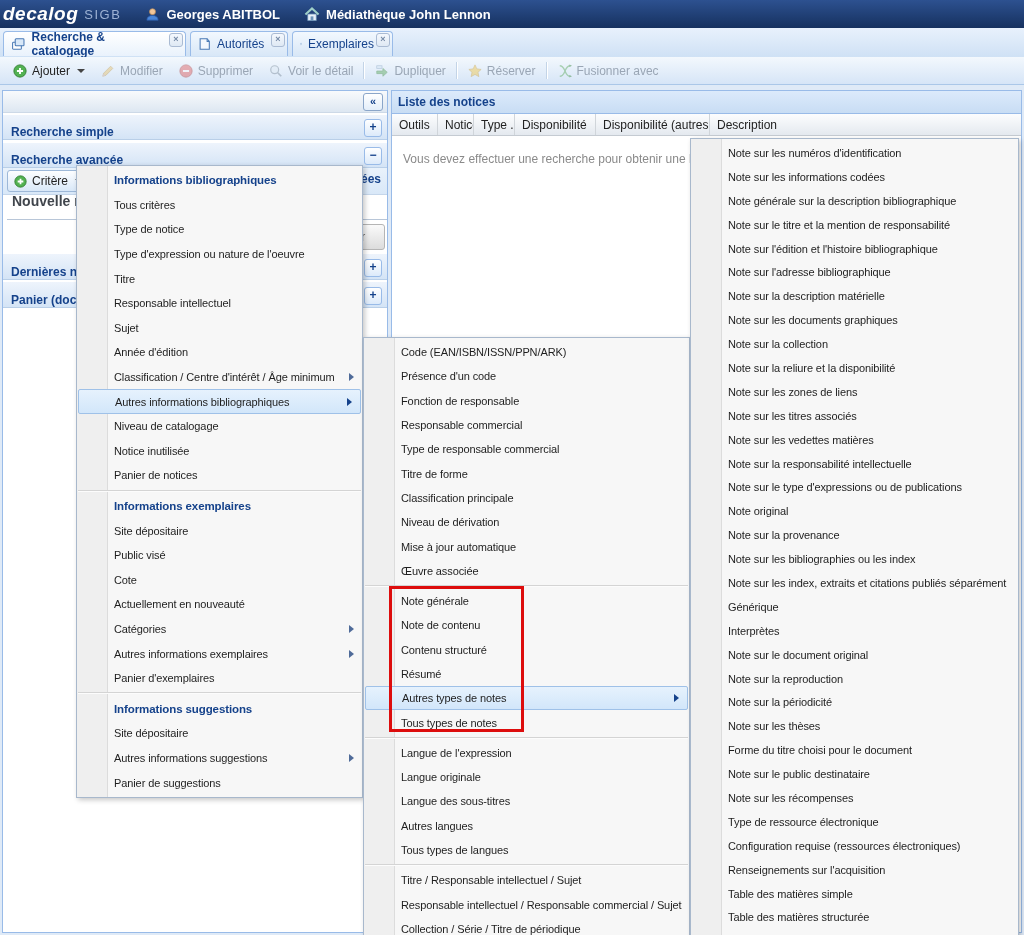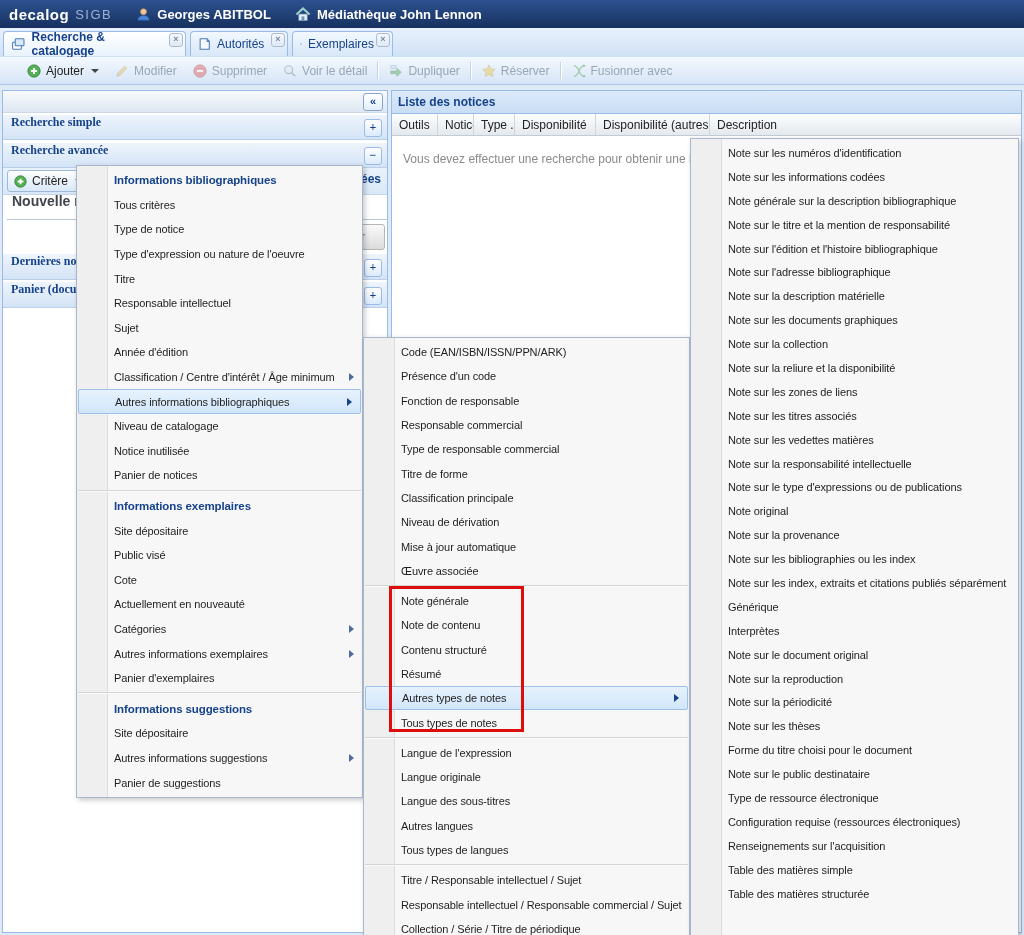--- a/index.html
+++ b/index.html
@@ -4,56 +4,56 @@
 <style>
   html,body{margin:0;padding:0;}
   body{
     position:relative;width:1024px;height:935px;overflow:hidden;
     background:#dfeaf7;font-family:"Liberation Sans",sans-serif;
     -webkit-font-smoothing:antialiased;
   }
   
   .navbar{position:absolute;left:0;top:0;right:0;height:28px;
     background:linear-gradient(#2d5190,#16315f);display:flex;align-items:center;color:#fff;}
-  .logo{font-size:15px;font-weight:bold;letter-spacing:.5px;margin-left:9px;}
+  .logo{font-size:19px;font-weight:bold;letter-spacing:.5px;margin-left:3px;font-style:italic;}
   .logo-suffix{color:#9db2d4;font-size:13px;margin-left:6px;letter-spacing:1.5px;}
   .nav-item{display:flex;align-items:center;gap:6px;margin-left:24px;font-weight:bold;font-size:13px;}
   .nav-item svg{display:block;}
   
   .tabbar{position:absolute;left:0;top:28px;right:0;height:29px;
     background:linear-gradient(#e8f1fc,#cfe1f5);border-bottom:1px solid #99bbe8;padding-left:12px;}
   .tab{position:absolute;top:3px;height:25px;border:1px solid #99bbe8;border-bottom:none;
     border-radius:4px 4px 0 0;display:flex;align-items:center;gap:6px;padding:0 18px 0 7px;
     color:#15428b;font-size:12px;background:linear-gradient(#f2f8fe,#d8e7f7);box-sizing:border-box;}
   .tab.active{background:linear-gradient(#ffffff,#e9f2fc);font-weight:bold;}
   .tab-close{position:absolute;top:1px;right:2px;width:12px;height:12px;border:1px solid #aabbd3;
     border-radius:3px;background:linear-gradient(#f4f8fd,#dfe9f4);color:#7388a5;font-size:9px;
     line-height:11px;text-align:center;font-weight:bold;}
   
   .toolbar{position:absolute;left:0;top:57px;right:0;height:27px;
     background:linear-gradient(#f3f8fd,#d6e5f7);border-bottom:1px solid #aac7e8;
-    display:flex;align-items:center;padding-left:19px;font-size:12px;}
+    display:flex;align-items:center;padding-left:5px;font-size:12px;}
   .tbtn{display:flex;align-items:center;gap:5px;padding:3px 8px;color:#222;border-radius:3px;}
   .tbtn.disabled{color:#9aa6b5;}
   .tbtn.disabled svg{opacity:.45;}
   .caret{width:0;height:0;border-left:4px solid transparent;border-right:4px solid transparent;
     border-top:4px solid #444;margin-left:2px;}
   .tsep{width:1px;height:17px;background:#c3d4e7;border-right:1px solid #fff;margin:0 2px;}
   
   .left-panel{position:absolute;left:2px;top:90px;width:386px;height:843px;background:#fff;
     border:1px solid #99bbe8;box-sizing:border-box;}
   .lp-topbar{position:absolute;left:0;top:0;right:0;height:21px;
     background:linear-gradient(#f8fafc,#dde7f2);border-bottom:1px solid #cdd9e7;}
   .collapse-btn{position:absolute;right:4px;top:2px;width:18px;height:16px;border:1px solid #8ba6c9;
     border-radius:3px;background:linear-gradient(#ffffff,#e3eefa);color:#15428b;font-weight:bold;
     font-size:11px;text-align:center;line-height:15px;}
   .acc-header{position:absolute;left:0;right:0;height:26px;
     background:linear-gradient(#eef4fc,#d4e4f6);border-top:1px solid #fff;border-bottom:1px solid #b9cfe8;
-    color:#15428b;font-weight:bold;font-size:12px;display:flex;align-items:flex-start;
-    padding-left:8px;box-sizing:border-box;font-family:Liberation Serif, serif;}
+    color:#15428b;font-weight:bold;font-size:12px;display:flex;align-items:flex-end;
+    padding-left:8px;box-sizing:border-box;}
   .toggle-btn{position:absolute;right:5px;top:4px;width:16px;height:16px;border:1px solid #99bbe8;
     border-radius:3px;background:linear-gradient(#ffffff,#dceafa);color:#15428b;font-size:12px;
     line-height:14px;text-align:center;}
   .adv-toolbar{position:absolute;left:0;top:77px;right:0;height:26px;
     background:linear-gradient(#e9f2fb,#d9e8f8);border-bottom:1px solid #c5d6ea;}
   .criteria-btn{position:absolute;left:4px;top:79px;width:106px;height:22px;border:1px solid #9db8d8;
     border-radius:3px;background:linear-gradient(#fdfeff,#d9e8f8);display:flex;align-items:center;
     gap:5px;padding:0 6px;font-size:12px;color:#222;box-sizing:border-box;}
   .saved-frag{position:absolute;right:6px;top:81px;color:#15428b;font-weight:bold;font-size:12px;}
   .new-search{position:absolute;left:9px;top:102px;font-size:14px;font-weight:bold;color:#40454c;}
@@ -505,20 +505,23 @@
     <div class="mrow m-item">
       <span class="mlabel">Note sur les thèses</span>
     </div>
     <div class="mrow m-item">
       <span class="mlabel">Forme du titre choisi pour le document</span>
     </div>
     <div class="mrow m-item">
       <span class="mlabel">Note sur le public destinataire</span>
     </div>
     <div class="mrow m-item">
+      <span class="mlabel">Note sur les récompenses</span>
+    </div>
+    <div class="mrow m-item">
       <span class="mlabel">Type de ressource électronique</span>
     </div>
     <div class="mrow m-item">
       <span class="mlabel">Configuration requise (ressources électroniques)</span>
     </div>
     <div class="mrow m-item">
       <span class="mlabel">Renseignements sur l'acquisition</span>
     </div>
     <div class="mrow m-item">
       <span class="mlabel">Table des matières simple</span>

